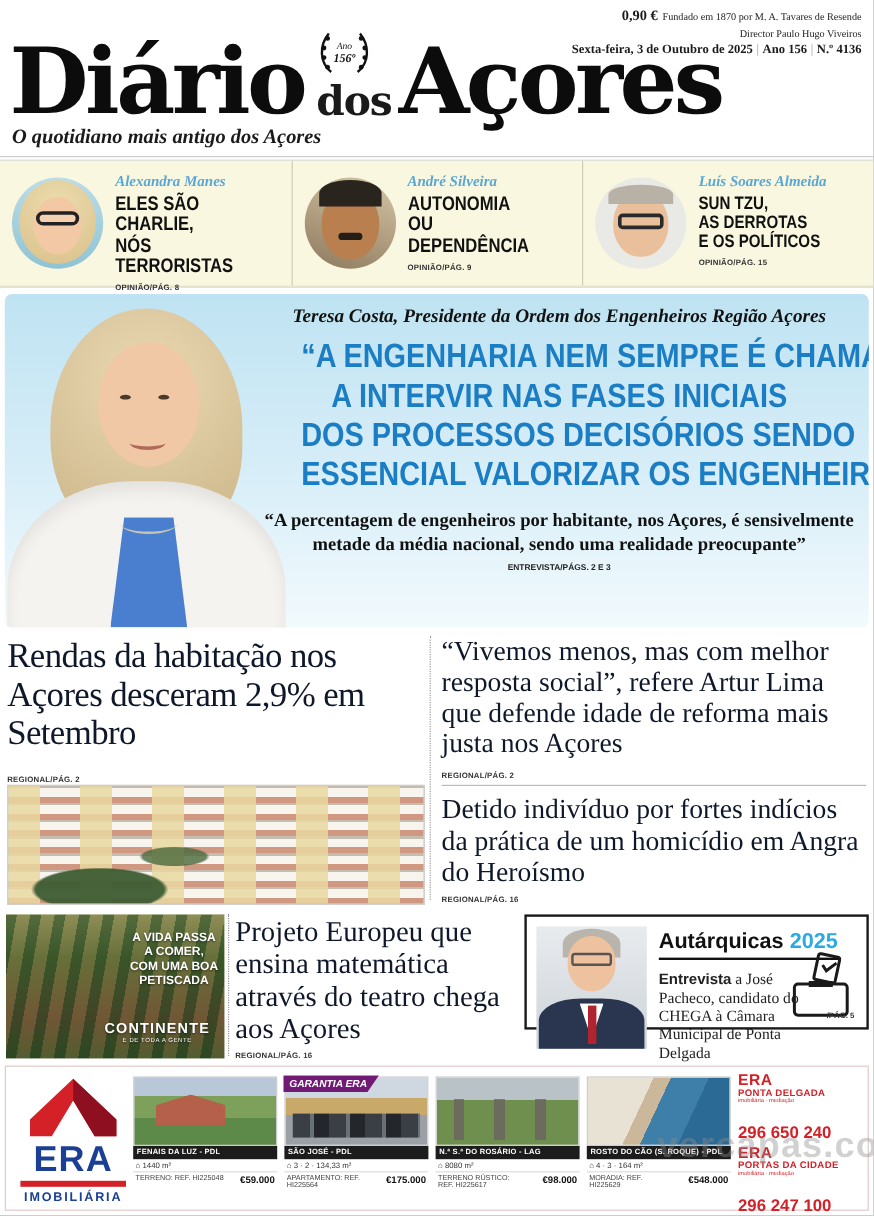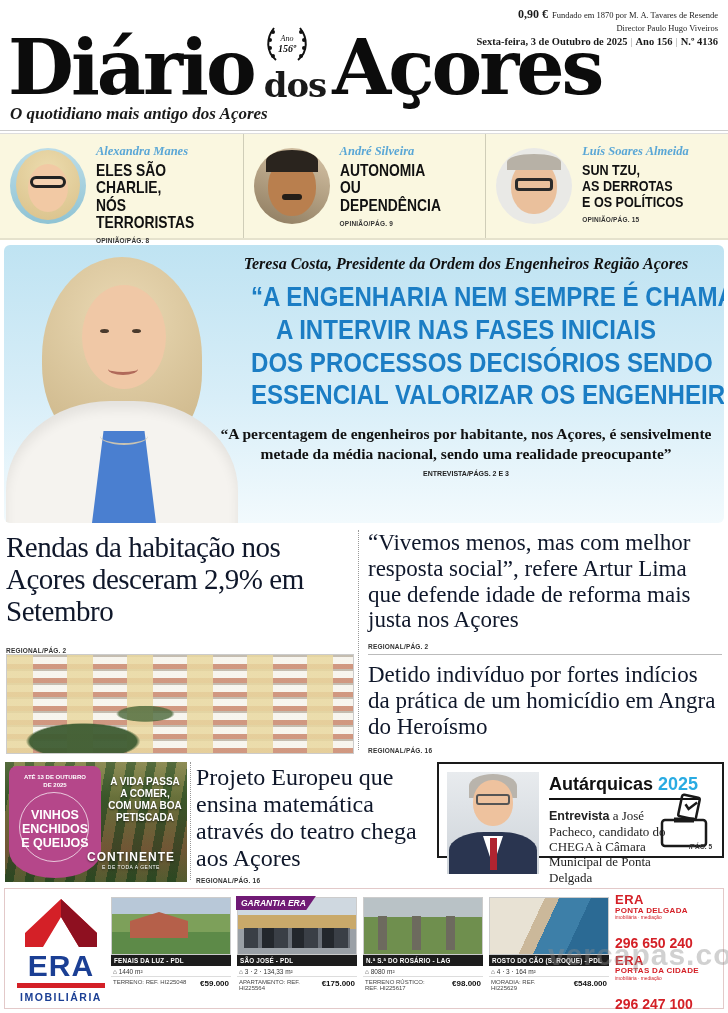--- a/index.html
+++ b/index.html
@@ -334,28 +334,20 @@
 
     <div class="story-h vivemos">“Vivemos menos, mas com melhor resposta social”, refere Artur Lima que defende idade de reforma mais justa nos Açores</div>
     <div class="pref vref1">REGIONAL/PÁG. 2</div>
     <div class="mid-hr"></div>
     <div class="story-h detido">Detido indivíduo por fortes indícios da prática de um homicídio em Angra do Heroísmo</div>
     <div class="pref vref2">REGIONAL/PÁG. 16</div>
   </div>
 
   <div class="wine-ad">
     <div class="rows"></div>
-    <div class="wine-badge">
-      <div class="tiny" style="white-space:pre-line">ATÉ 13 DE OUTUBRO
-DE 2025</div>
-      <div class="ring"></div>
-      <div class="main">VINHOS
-ENCHIDOS
-E QUEIJOS</div>
-    </div>
     <div class="wine-copy">A VIDA PASSA
 A COMER,
 COM UMA BOA
 PETISCADA</div>
     <div class="wine-brand">
       <div>CONTINENTE</div>
       <div class="sub">E DE TODA A GENTE</div>
     </div>
   </div>
   <div class="lower-sep"></div>

